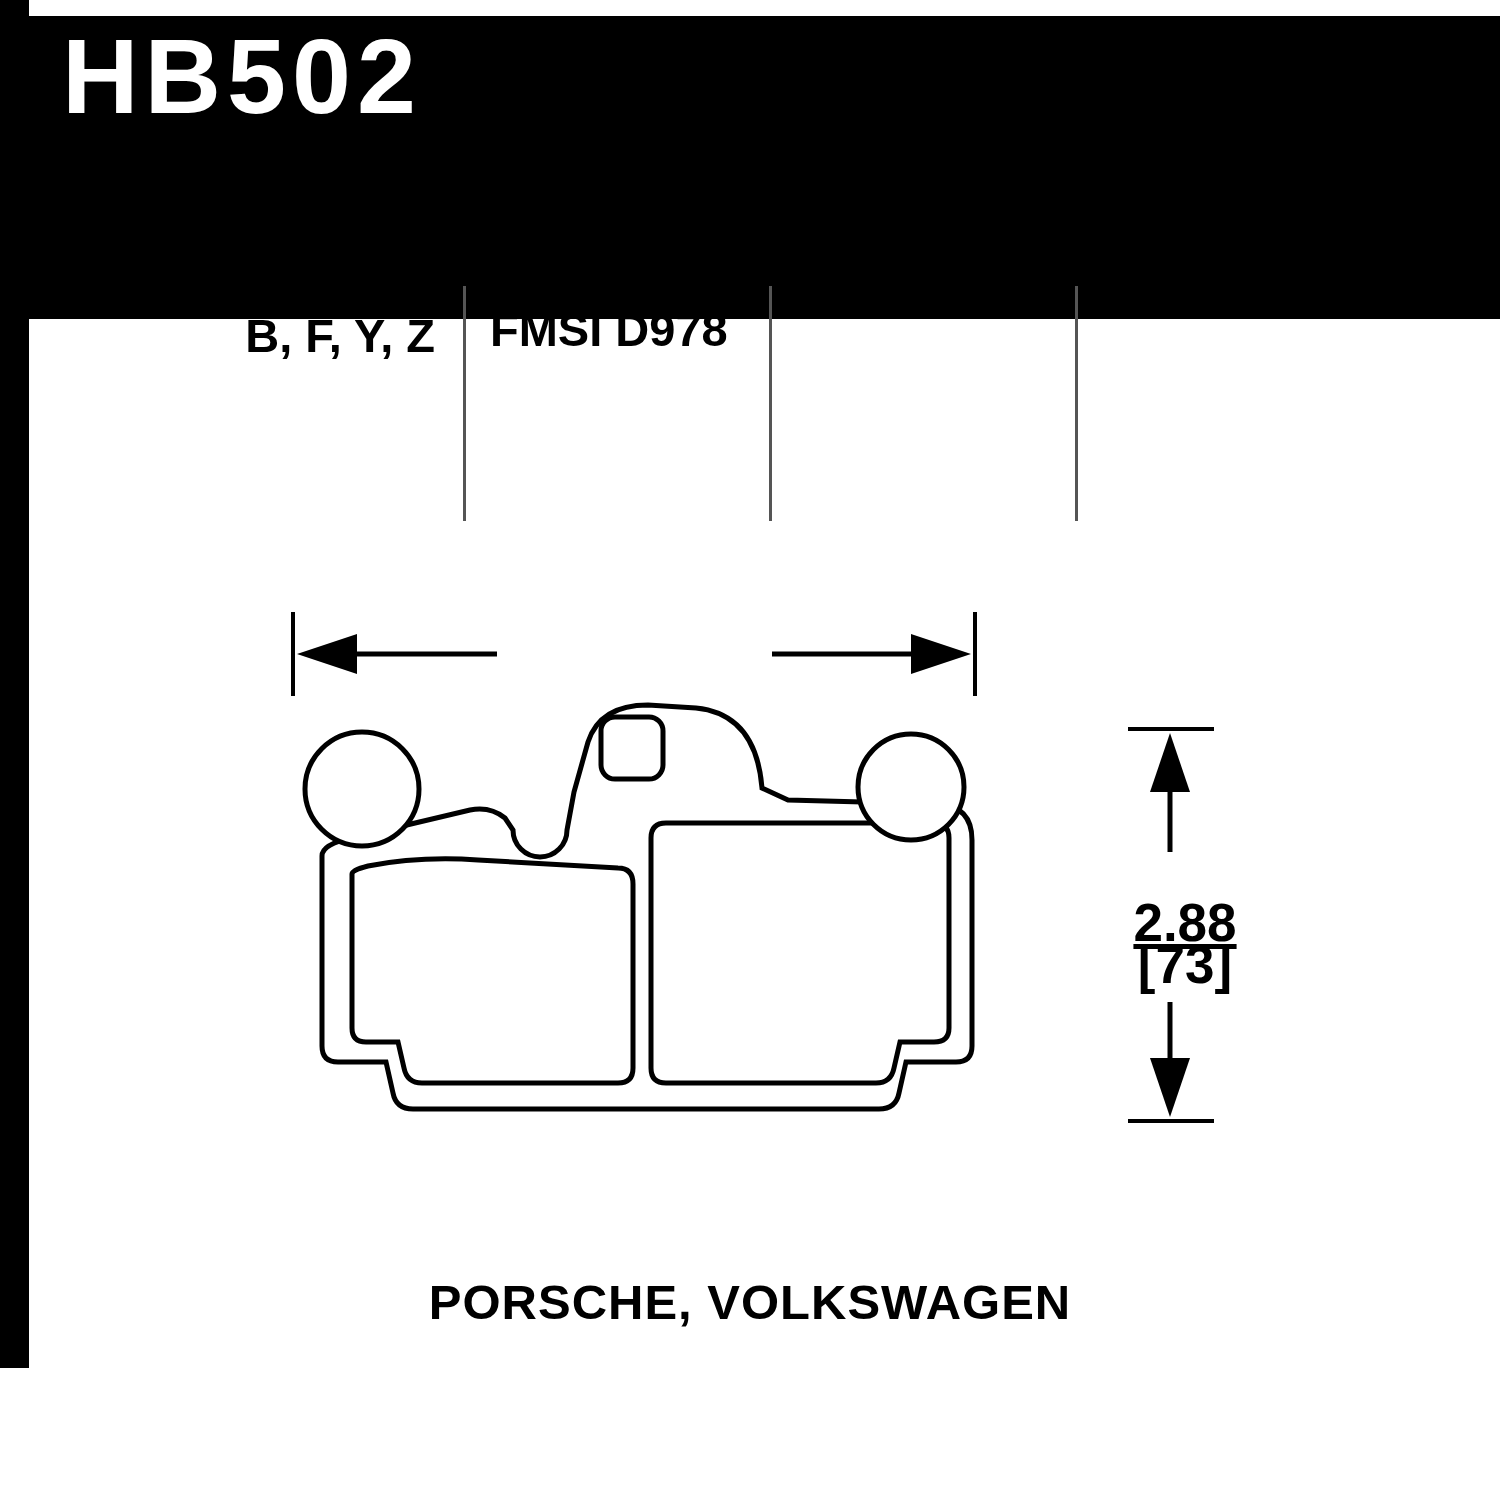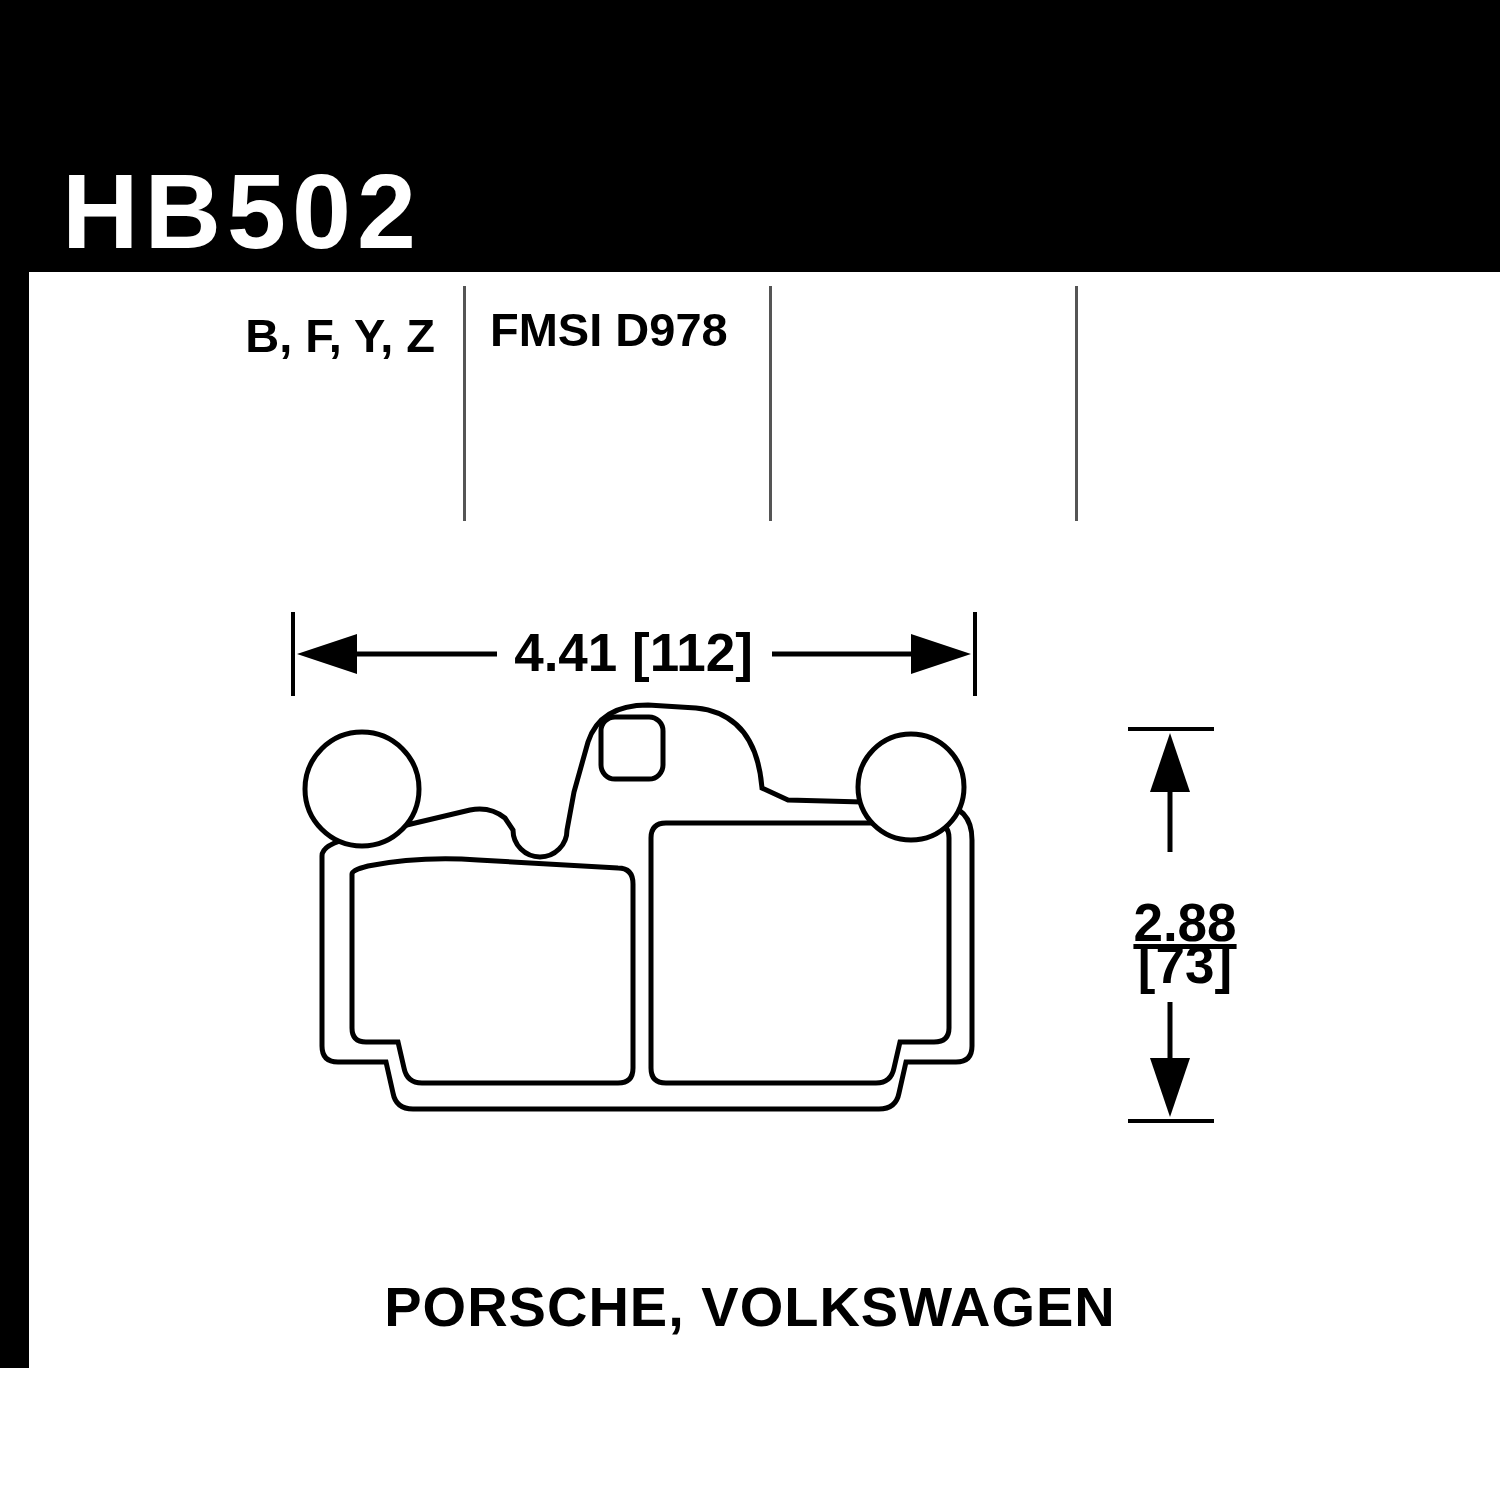--- a/index.html
+++ b/index.html
@@ -5,24 +5,24 @@
   html,body{margin:0;padding:0;background:#fff;}
   .canvas{
     position:relative;
     width:1500px;height:1500px;
     background:#ffffff;
     font-family:"Liberation Sans",sans-serif;
     color:#000;
     overflow:hidden;
   }
   .topbar{
-    position:absolute;left:0;top:0;
-    width:1500px;height:272px;
+    position:absolute;left:0;top:16px;
+    width:1500px;height:303px;
     background:#000;
-    display:flex;align-items:flex-end;
+    display:flex;align-items:flex-start;
   }
   .part-number{
     color:#fff;
     font-size:106px;
     font-weight:bold;
     margin-left:62px;
     letter-spacing:6px;
   }
   .left-stripe{
     position:absolute;left:0;top:0;
@@ -49,21 +49,21 @@
     text-align:center;
     white-space:nowrap;
   }
   .dim-width{left:495px;width:277px;top:622px;}
   .dim-height-in{left:1118px;width:134px;top:892px;text-decoration:underline;}
   .dim-height-mm{left:1118px;width:134px;top:934px;}
   .footer-apps{
     position:absolute;
     left:0;top:1274px;width:1500px;
     text-align:center;
-    font-size:56px;font-weight:bold;
+    font-size:49px;font-weight:bold;
     letter-spacing:1px;
   }
   svg.drawing{position:absolute;left:0;top:0;}
 </style>
 </head>
 <body>
 
 <div class="canvas">
 
   <div class="topbar">
@@ -159,19 +159,18 @@
         Q 651 1083 651 1068
         Z"></path>
 
       <circle cx="362" cy="789" r="57" fill="#fff"></circle>
       <circle cx="911" cy="787" r="53" fill="#fff"></circle>
 
       <rect x="601" y="717" width="62" height="62" rx="14" fill="#fff"></rect>
     </g>
   </svg>
 
-  <div class="dim-label dim-width">4.41 [112]</div>
   <div class="dim-label dim-height-in">2.88</div>
   <div class="dim-label dim-height-mm">[73]</div>
 
   <div class="footer-apps">PORSCHE, VOLKSWAGEN</div>
 
 </div>
 
 </body></html>

